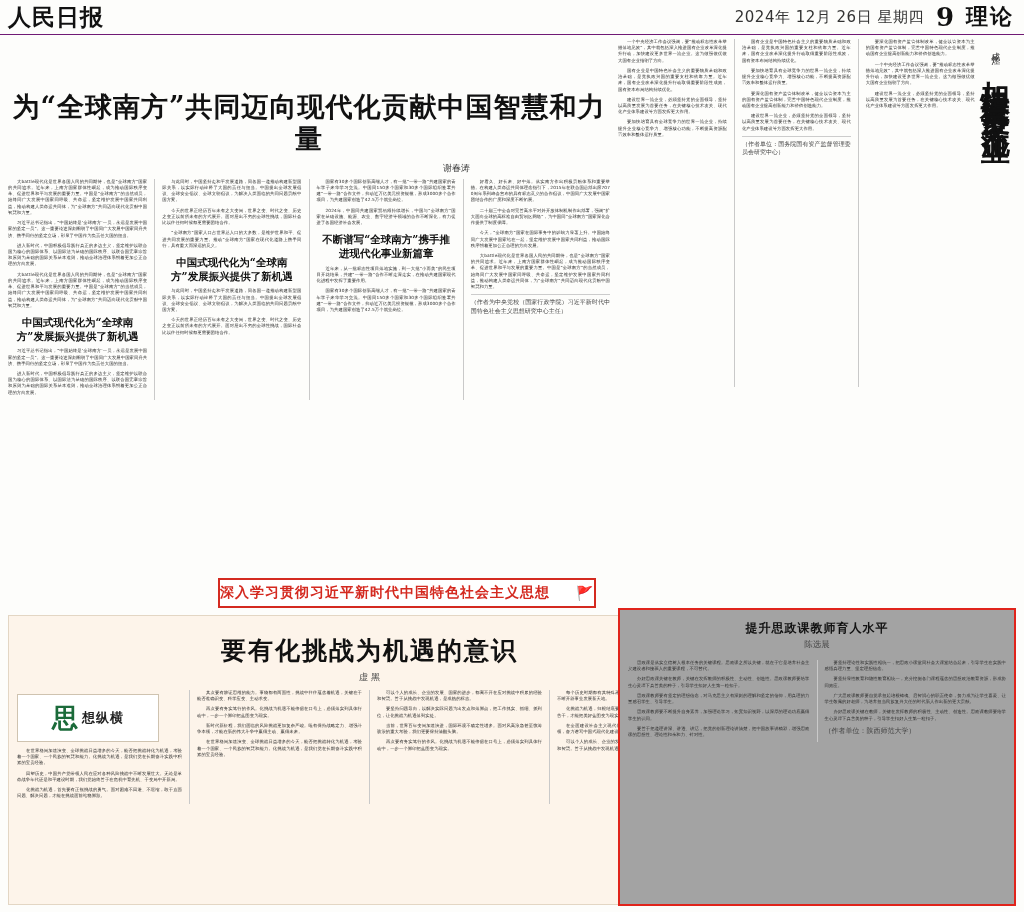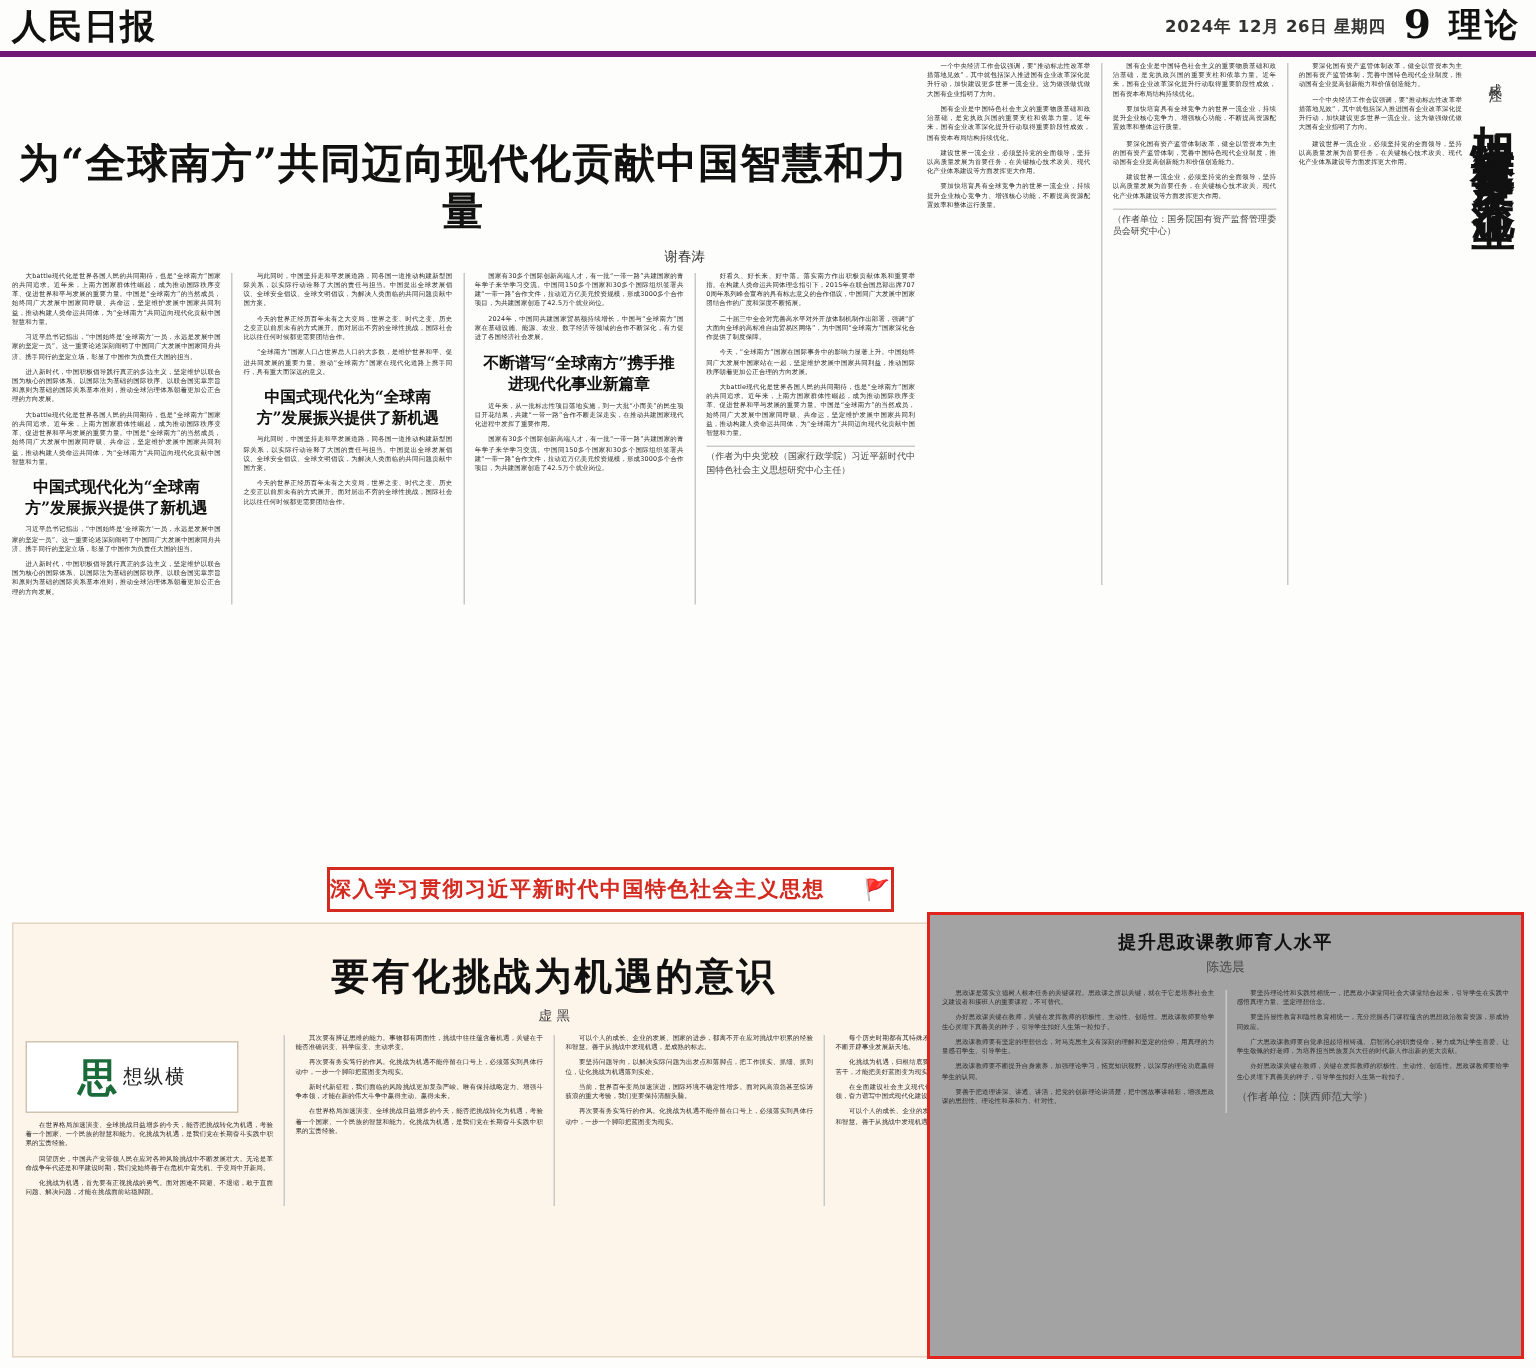--- a/index.html
+++ b/index.html
@@ -11,29 +11,29 @@
     overflow:hidden;
     position:relative;
   }
   .page{width:1024px;height:912px;position:relative;}
 
   
   .masthead{
     height:34px;
     display:flex;align-items:center;justify-content:space-between;
     padding:0 10px 0 8px;
-    border-bottom:4px solid #701a75;
+    border-bottom:1px solid #701a75;
   }
   .logo{
     font-family:"DejaVu Serif","Liberation Serif",serif;
     font-weight:bold;font-size:23px;letter-spacing:1px;
     color:#111;
   }
   .mast-right{display:flex;align-items:center;gap:12px;}
-  .mast-date{font-size:11px;color:#333;letter-spacing:.5px;font-weight:bold;}
+  .mast-date{font-size:15px;color:#333;letter-spacing:.5px;}
   .mast-pageno{
     font-family:"DejaVu Serif","Liberation Serif",serif;
     font-size:26px;font-weight:bold;line-height:1;
   }
   .mast-section{
     font-family:"DejaVu Serif","Liberation Serif",serif;
     font-size:22px;font-weight:bold;letter-spacing:2px;
   }
 
   
@@ -152,21 +152,21 @@
     background:#fff;
     display:flex;align-items:center;justify-content:center;
     gap:4px;margin:4px 0 6px 0;
   }
   .badge-big{
     font-family:"DejaVu Serif","Liberation Serif",serif;
     font-weight:bold;font-size:26px;color:#1b6b3a;
   }
   .badge-small{
     font-family:"DejaVu Serif","Liberation Serif",serif;
-    font-weight:normal;font-size:13px;color:#222;letter-spacing:1px;
+    font-weight:bold;font-size:13px;color:#222;letter-spacing:1px;
   }
 
   
   .boxed{
     position:absolute;
     left:618px;top:608px;
     width:398px;height:298px;
     border:2px solid #e0241b;
     box-sizing:border-box;
     background:#a3a3a3;

